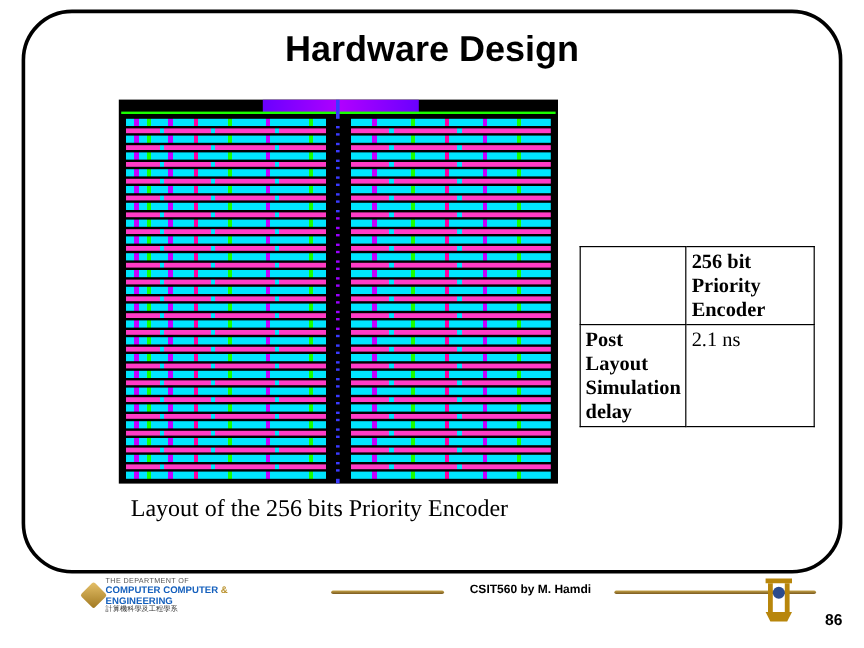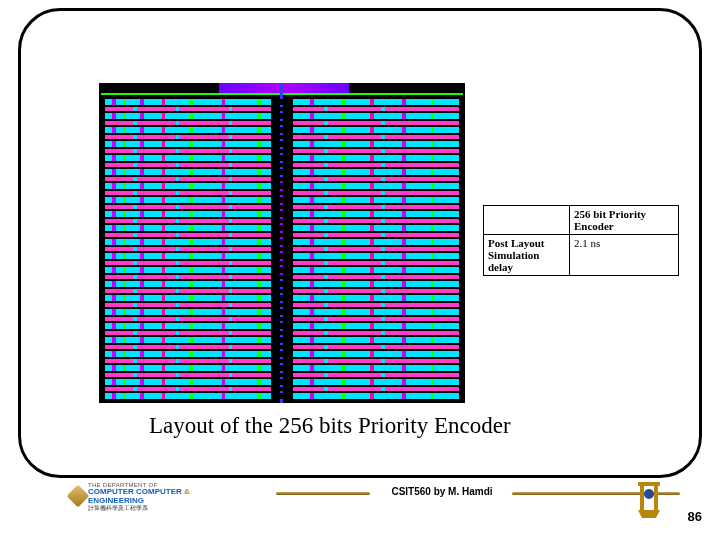--- a/index.html
+++ b/index.html
@@ -82,40 +82,39 @@
     left: 2px; top: 10px; right: 2px; height: 2px;
     background: #1aff00;
   }
   .spec-table {
     position: absolute;
     left: 462px;
     top: 194px;
     width: 196px;
     border: 1px solid #000;
     border-collapse: collapse;
-    font-size: 11px;
+    font-size: 17px;
     background: #fff;
     font-family: "Times New Roman", Times, serif;
   }
   .spec-table td {
     border: 1px solid #000;
     padding: 2px 4px;
     vertical-align: top;
   }
   .spec-table .hdr {
     font-weight: bold;
   }
   .spec-table td.k { width: 86px; font-weight: bold; }
   .caption {
     position: absolute;
     left: 88px;
     top: 402px;
-    font-size: 23px;
+    font-size: 20px;
     font-family: "Times New Roman", Times, serif;
-    margin-left: 40px;
   }
   .footerbar {
     position: absolute;
     left: 0;
     bottom: 38px;
     width: 720px;
     height: 20px;
     margin-left: 44px;
   }
   .footerbar .line {
@@ -177,20 +176,21 @@
     font-size: 13px;
     font-weight: bold;
     color: #000;
   }
 </style>
 </head>
 <body>
 
 <div class="slide">
   <div class="frame">
+    <div class="title">Hardware Design</div>
 
     <div class="layout-img">
       <div class="topcap"></div>
       <div class="outline"></div>
       <div class="vstrip"></div>
 
       <div class="row" style="top:16px"></div>
         <div class="row pink" style="top:24px"></div>
       <div class="row" style="top:30px"></div>
         <div class="row pink" style="top:38px"></div>

